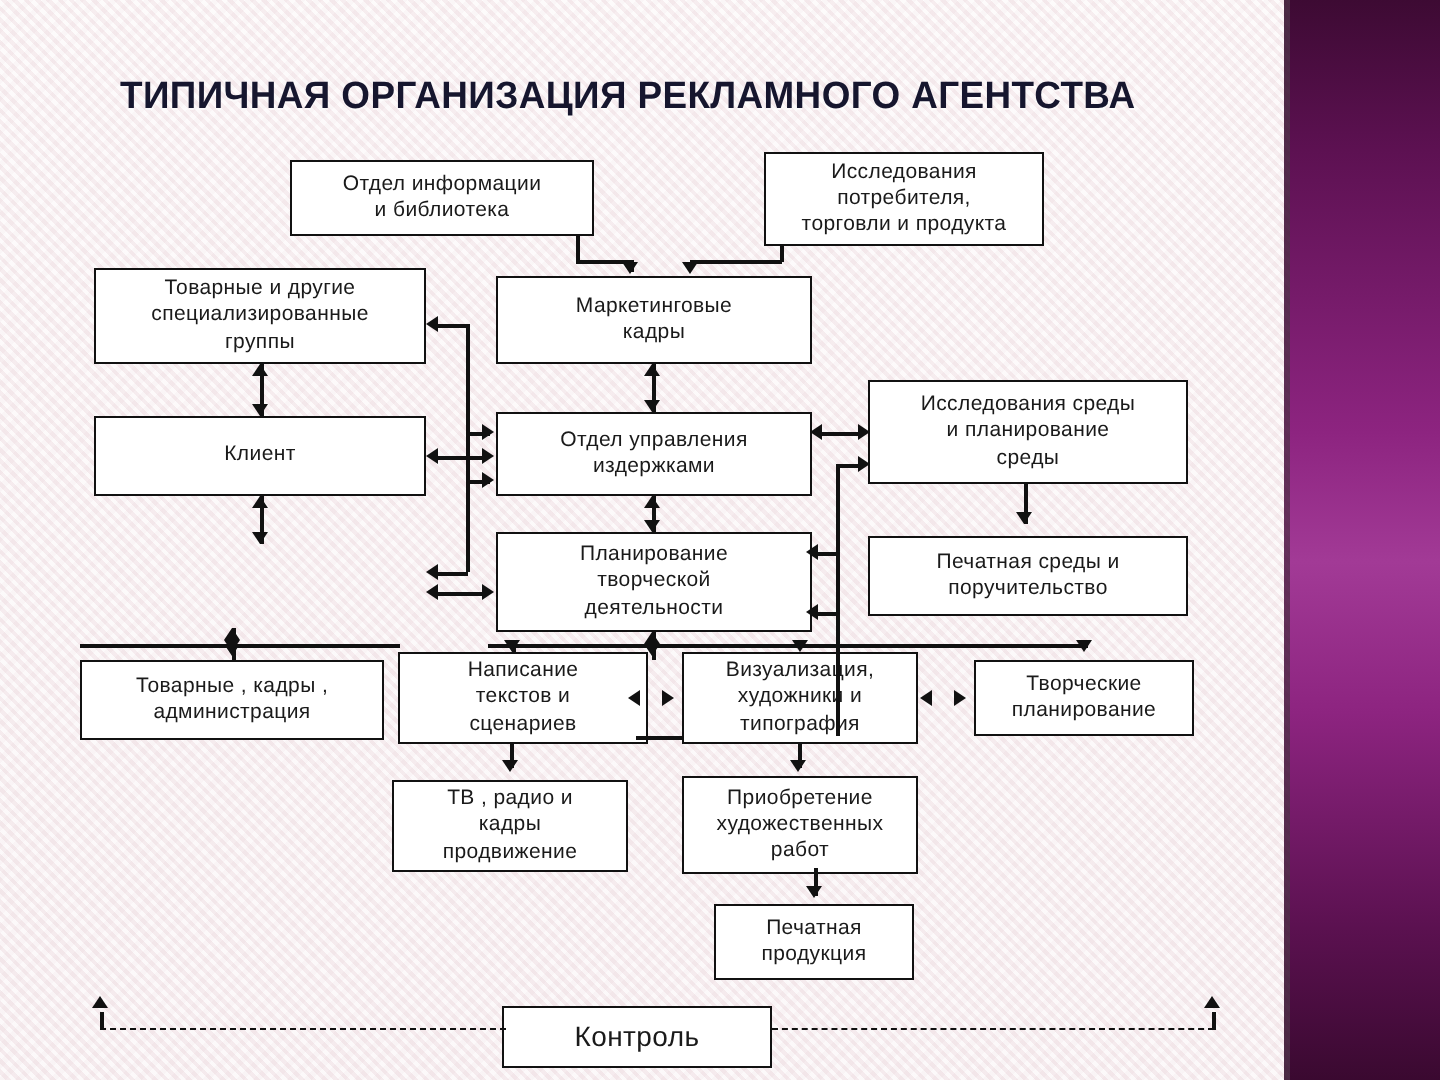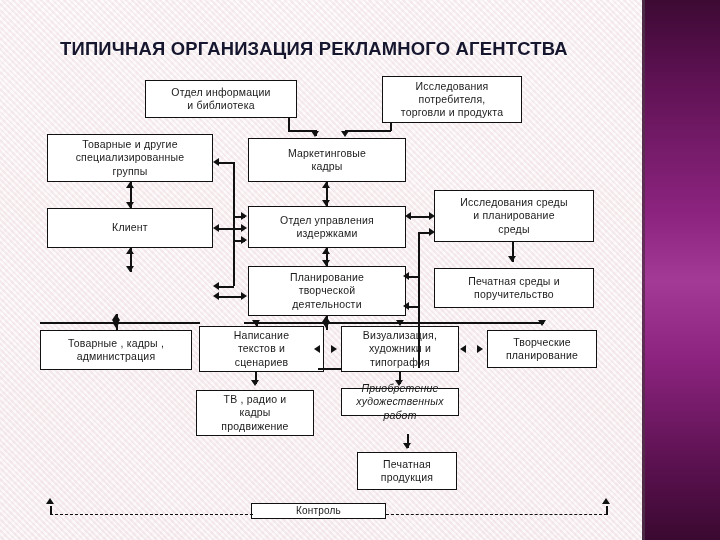--- a/index.html
+++ b/index.html
@@ -117,28 +117,28 @@
 художники и
 типография</div>
 
   <div class="box" style="left:487px;top:330px;width:110px;height:38px;">Творческие
 планирование</div>
 
   <div class="box" style="left:196px;top:390px;width:118px;height:46px;">ТВ , радио  и
 кадры
 продвижение</div>
 
-  <div class="box" style="left:341px;top:388px;width:118px;height:28px;font-style:italic;">Приобретение
+  <div class="box" style="left:341px;top:388px;width:118px;height:49px;">Приобретение
 художественных
 работ</div>
 
   <div class="box" style="left:357px;top:452px;width:100px;height:38px;">Печатная
 продукция</div>
 
-  <div class="box" style="left:251px;top:503px;width:135px;height:16px;font-size:10px;">Контроль</div>
+  <div class="box" style="left:251px;top:503px;width:135px;height:31px;font-size:14px;">Контроль</div>
 
   <div class="ln vl" style="left:288px;top:118px;height:14px;"></div>
   <div class="ln hl" style="left:288px;top:130px;width:28px;"></div>
   <div class="ln vl" style="left:315px;top:130px;height:6px;"></div>
   <div class="arw ad" style="left:311px;top:131px;"></div>
 
   <div class="ln vl" style="left:390px;top:123px;height:8px;"></div>
   <div class="ln hl" style="left:345px;top:130px;width:46px;"></div>
   <div class="arw ad" style="left:341px;top:131px;"></div>
 

